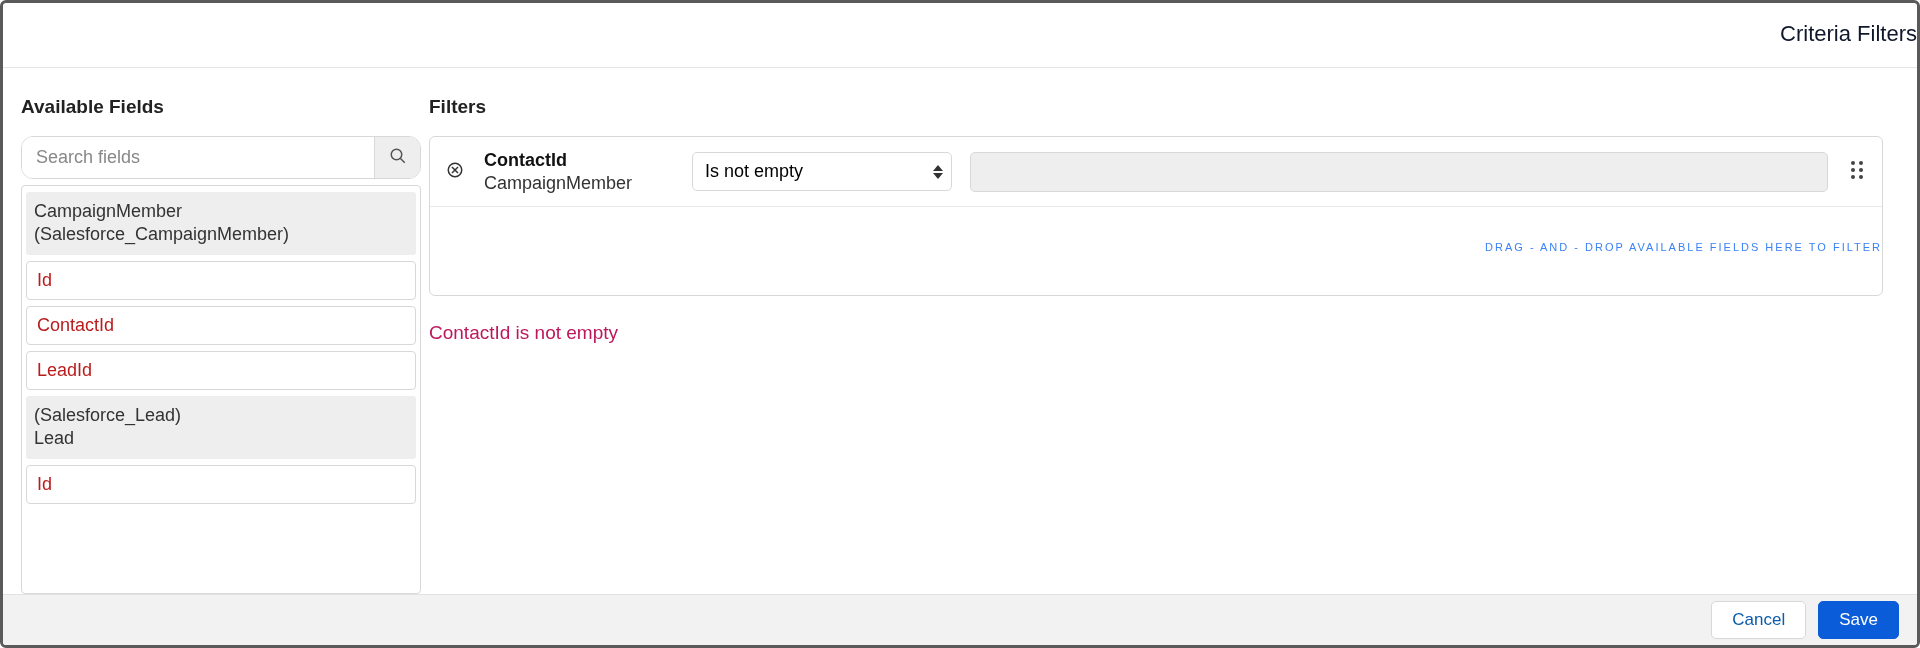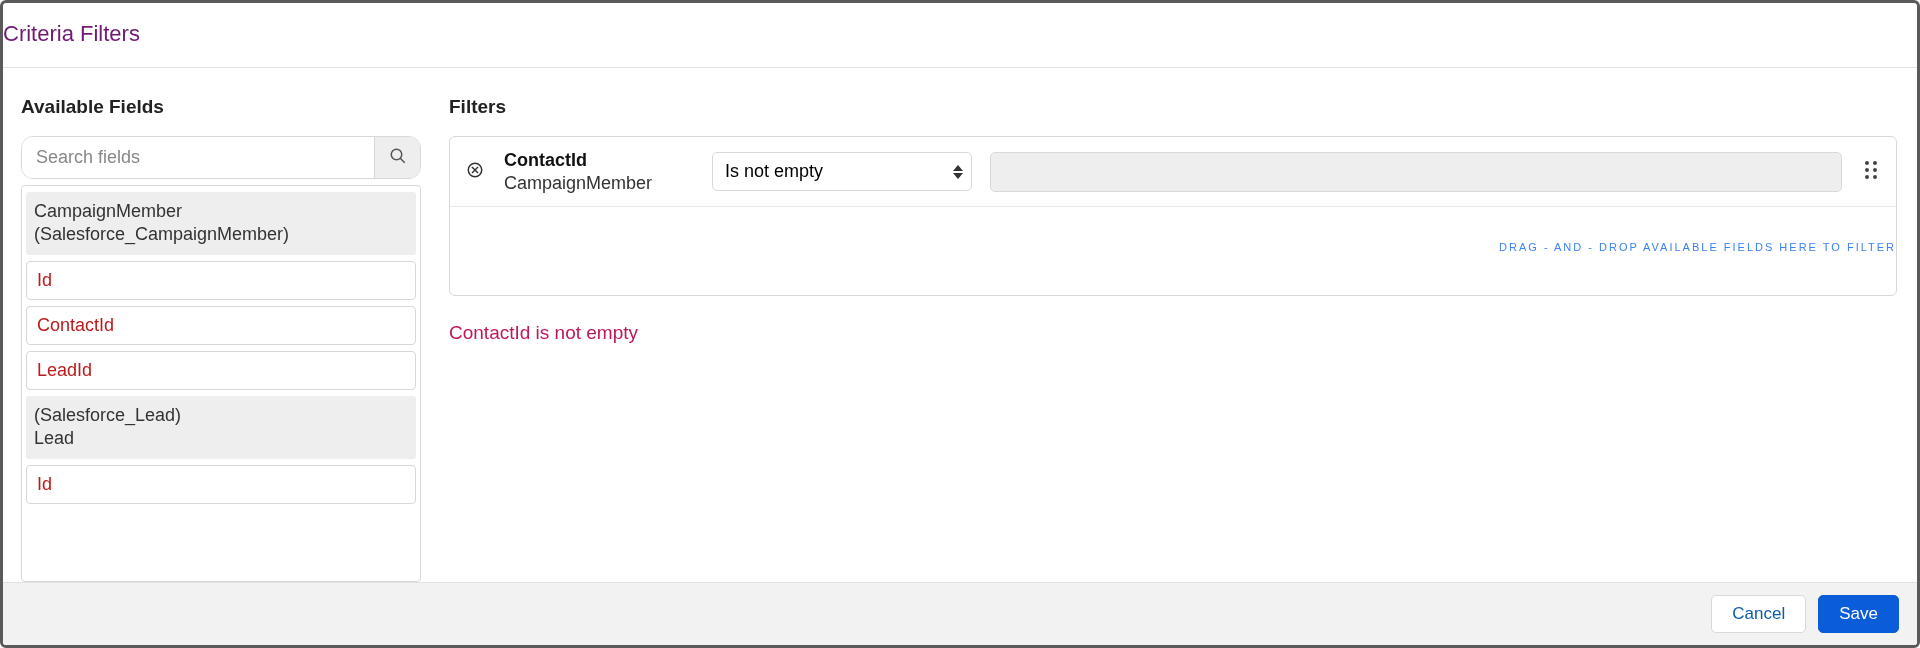--- a/index.html
+++ b/index.html
@@ -6,28 +6,28 @@
   html, body { width: 1920px; height: 648px; font-family: -apple-system, BlinkMacSystemFont, "Segoe UI", Arial, sans-serif; background: #fff; }
   .modal {
     position: absolute; inset: 0;
     border: 3px solid #5a5a5a;
     border-radius: 6px;
     background: #fff;
     display: flex; flex-direction: column;
     overflow: hidden;
   }
   .modal-header {
-    text-align: left;
+    text-align: right;
     padding: 18px 0 20px 0;
     border-bottom: 1px solid #e5e5e5;
     font-size: 22px;
-    color: #701a75;
+    color: #0f172a;
   }
   .modal-body {
-    flex: 1; display: flex; padding: 28px 20px 0 18px; gap: 28px; overflow: hidden;
+    flex: 1; display: flex; padding: 28px 34px 0 18px; gap: 8px; overflow: hidden;
   }
   .left-col { width: 400px; display: flex; flex-direction: column; }
   .right-col { flex: 1; display: flex; flex-direction: column; }
   .section-title { font-weight: 700; font-size: 19px; color: #222; margin-bottom: 18px; }
   .search-row {
     display: flex; border: 1px solid #d8d8d8; border-radius: 12px; overflow: hidden;
   }
   .search-input {
     flex: 1; border: none; outline: none; padding: 10px 14px; font-size: 18px; color: #444;
   }
@@ -80,21 +80,21 @@
   .drag-handle { width: 22px; display:flex; align-items:center; justify-content:center; cursor: grab; }
   .drag-handle svg { width: 16px; height: 20px; }
   .drop-hint {
     text-align: right; color: #3b82f6; font-size: 11px; letter-spacing: 2px;
     padding: 34px 0 42px 0;
   }
   .expr-text { margin-top: 26px; font-size: 19px; color: #be185d; }
 
   .modal-footer {
     background: #f2f2f2; border-top: 1px solid #e2e2e2;
-    display: flex; justify-content: flex-end; gap: 12px; padding: 12px 18px;
+    display: flex; justify-content: flex-end; gap: 12px; padding: 6px 18px;
   }
   .btn { font-size: 17px; padding: 8px 20px; border-radius: 5px; cursor: pointer; }
   .btn-cancel { background: #fff; border: 1px solid #d8d8d8; color: #0b5cab; }
   .btn-save { background: #0b5cd8; border: 1px solid #0b5cd8; color: #fff; }
 </style>
 </head>
 <body>
 
 <div class="modal">
   <div class="modal-header">Criteria Filters</div>

